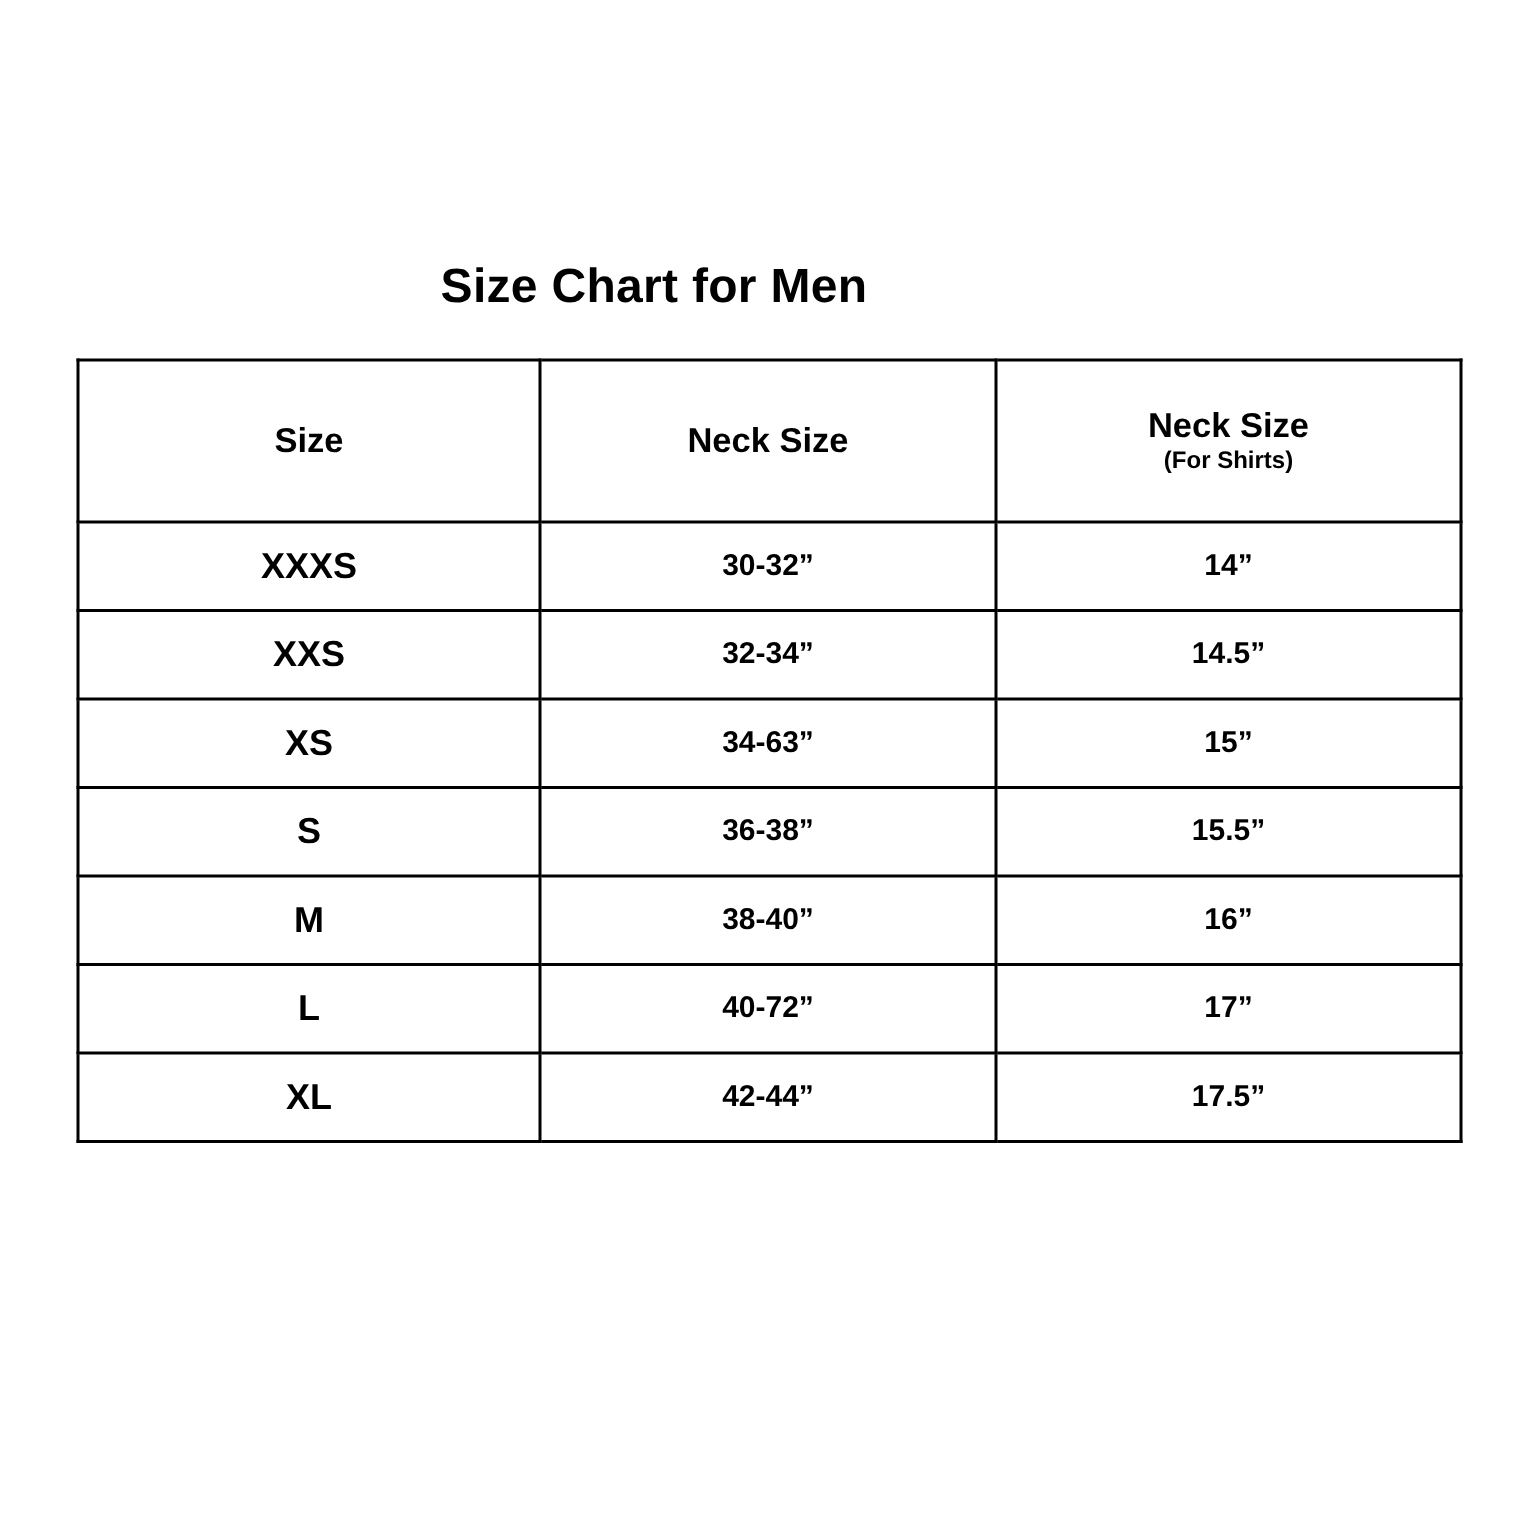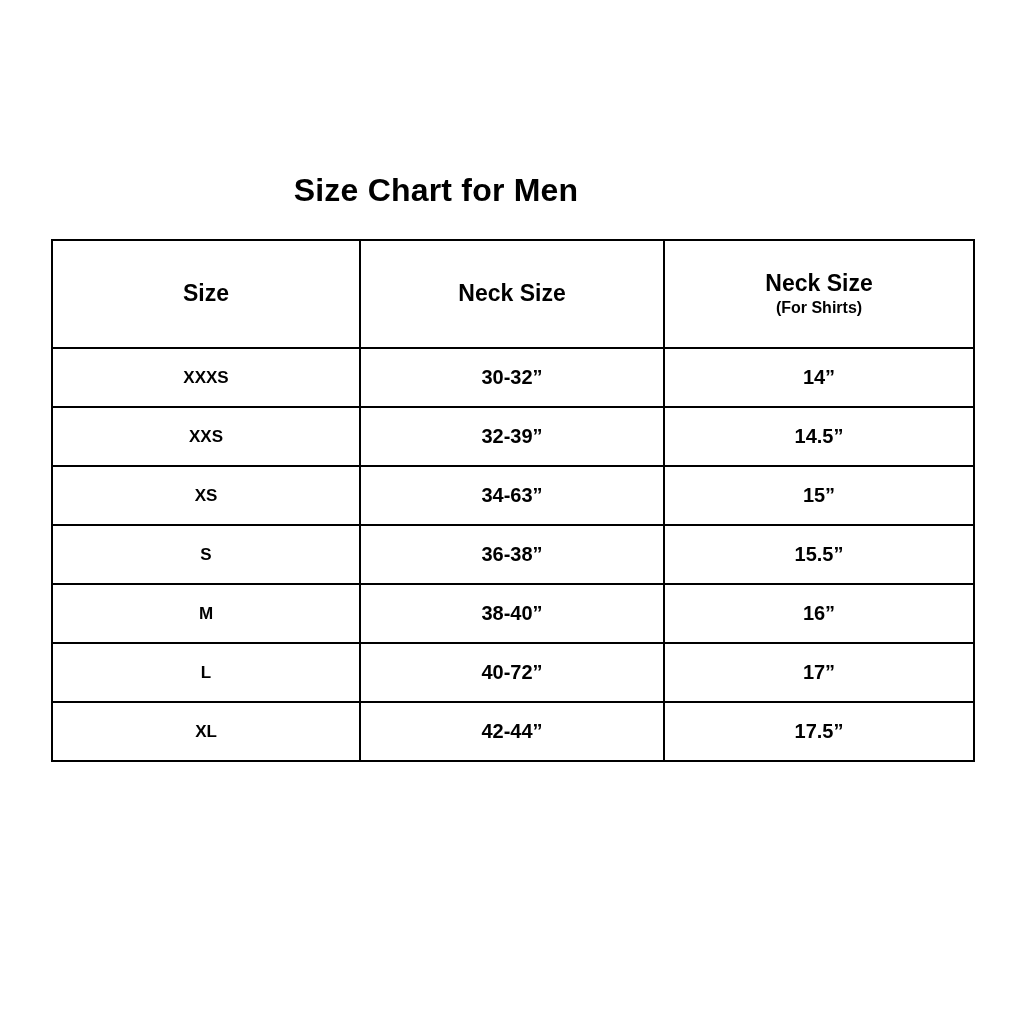--- a/index.html
+++ b/index.html
@@ -67,21 +67,21 @@
     display: block;
     font-size: 16px;
     font-weight: bold;
   }
   table.size-table tbody td {
     height: 53px;
     font-size: 20px;
     padding: 2px 6px;
   }
   table.size-table tbody td.size-cell {
-    font-size: 17px;
+    font-size: 24px;
     margin-left: 24px;
   }
 </style>
 </head>
 <body>
 
 <div class="page">
 
   <div class="chart-title">Size Chart for Men</div>
 
@@ -107,21 +107,21 @@
         </tr>
       </thead>
       <tbody>
         <tr>
           <td class="size-cell">XXXS</td>
           <td>30-32”</td>
           <td>14”</td>
         </tr>
         <tr>
           <td class="size-cell">XXS</td>
-          <td>32-39”</td>
+          <td>32-34”</td>
           <td>14.5”</td>
         </tr>
         <tr>
           <td class="size-cell">XS</td>
           <td>34-63”</td>
           <td>15”</td>
         </tr>
         <tr>
           <td class="size-cell">S</td>
           <td>36-38”</td>

